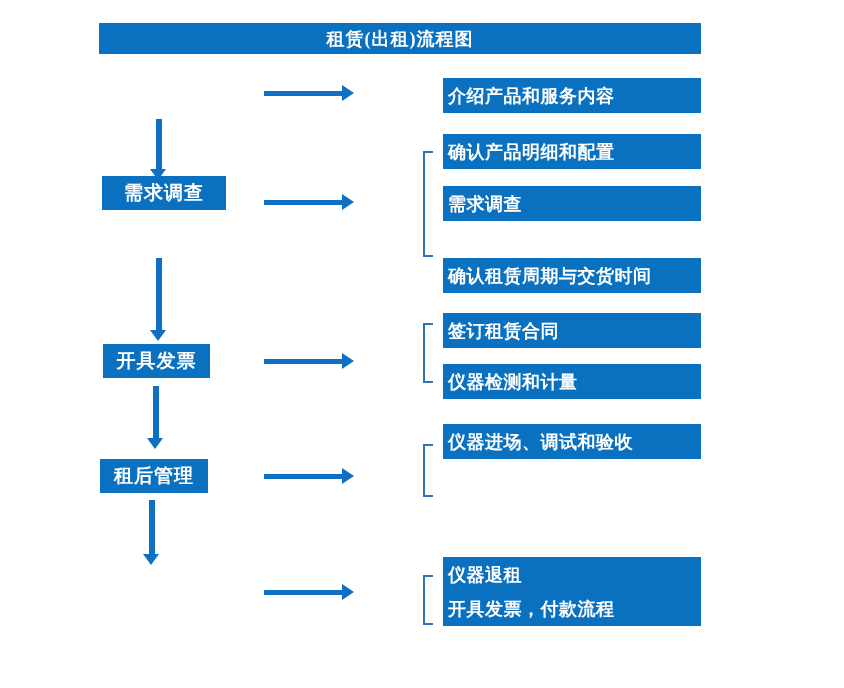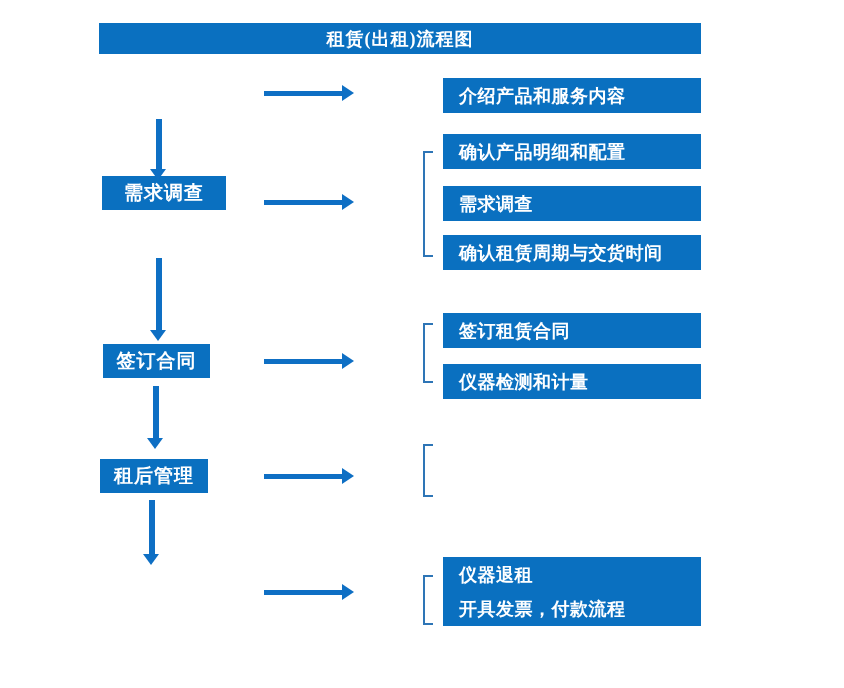--- a/index.html
+++ b/index.html
@@ -13,21 +13,21 @@
     display:flex; align-items:center; box-sizing:border-box;
   }
   .title-bar {
     left:99px; top:13px; width:602px; height:31px;
     justify-content:center; font-size:18px; letter-spacing:1px;margin-top:10px;
   }
   .step {
     height:34px; justify-content:center; font-size:19px; letter-spacing:1px;
   }
   .detail {
-    left:443px; width:258px; height:35px; padding-left:16px;
+    left:443px; width:258px; height:35px; padding-left:5px;
     font-size:18px; letter-spacing:0.5px;
   }
   
   .h-arrow { position:absolute; left:264px; width:90px; height:17px; }
   .h-arrow .stem { position:absolute; left:0; top:6px; width:78px; height:5px; background:#0e6fc4; }
   .h-arrow .head {
     position:absolute; left:78px; top:0; width:0; height:0;
     border-top:8.5px solid transparent; border-bottom:8.5px solid transparent;
     border-left:12px solid #0e6fc4;
   }
@@ -46,21 +46,21 @@
   }
 </style>
 </head>
 <body>
 
 <div class="canvas">
 
   <div class="box title-bar">租赁(出租)流程图</div>
 
   <div class="box step" style="left:102px;top:176px;width:124px">需求调查</div>
-  <div class="box step" style="left:103px;top:344px;width:107px">签订合同</div>
+  <div class="box step" style="left:103px;top:344px;width:107px">开具发票</div>
   <div class="box step" style="left:100px;top:459px;width:108px">租后管理</div>
 
   <div class="v-arrow" style="left:150px;top:119px;height:61px">
     <div class="stem"></div>
     <div class="head"></div>
   </div>
   <div class="v-arrow" style="left:150px;top:258px;height:83px">
     <div class="stem"></div>
     <div class="head"></div>
   </div>
@@ -96,22 +96,23 @@
 
   <div class="bracket" style="top:151px;height:106px"></div>
   <div class="bracket" style="top:323px;height:60px"></div>
   <div class="bracket" style="top:444px;height:53px"></div>
   <div class="bracket" style="top:575px;height:50px"></div>
 
   <div class="box detail" style="top:78px">介绍产品和服务内容</div>
 
   <div class="box detail" style="top:134px">确认产品明细和配置</div>
   <div class="box detail" style="top:186px">需求调查</div>
-  <div class="box detail" style="top:235px">确认租赁周期与交货时间</div>
+  <div class="box detail" style="top:258px">确认租赁周期与交货时间</div>
 
   <div class="box detail" style="top:364px">仪器检测和计量</div>
   <div class="box detail" style="top:313px">签订租赁合同</div>
 
+  <div class="box detail" style="top:424px">仪器进场、调试和验收</div>
 
   <div class="box detail" style="top:557px">仪器退租</div>
   <div class="box detail" style="top:591px">开具发票，付款流程</div>
 
 </div>
 
 </body></html>

